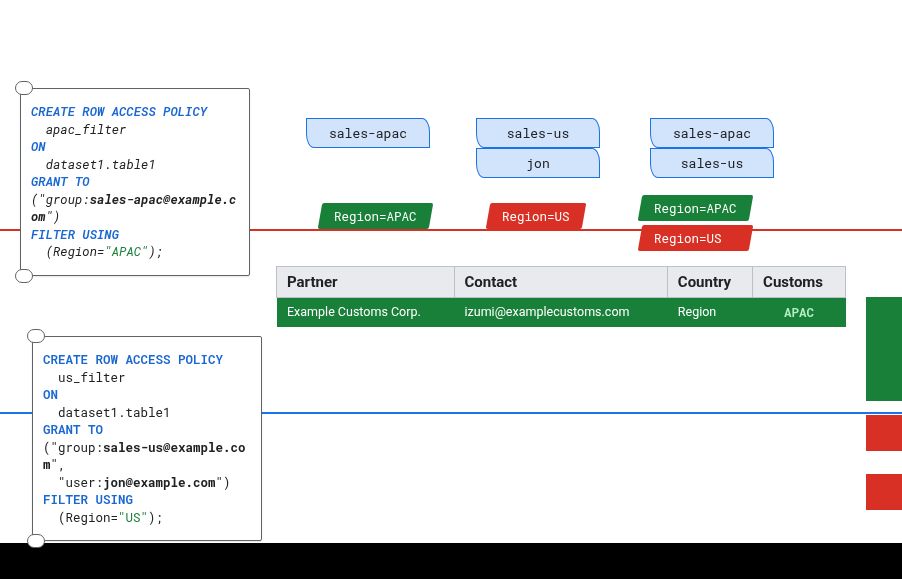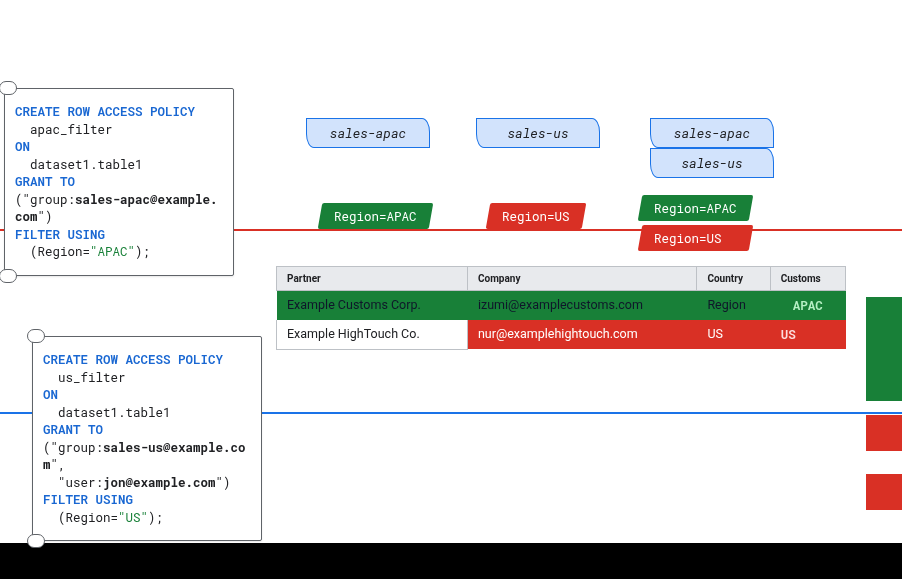--- a/index.html
+++ b/index.html
@@ -58,21 +58,20 @@
   .str { color: #188038; }
   .strong { font-weight: 700; color: #202124; }
 
   
   .flag-stack {
     position: absolute;
     z-index: 4;
     display: flex;
     flex-direction: column;
     gap: 0;
-    font-style: italic;
   }
   .flag {
     width: 124px;
     height: 30px;
     display: flex;
     align-items: center;
     justify-content: center;
     font-family: "Roboto Mono", monospace;
     font-size: 13px;
     color: #202124;
@@ -122,31 +121,31 @@
     border-collapse: collapse;
     z-index: 2;
     font-family: "Roboto", Arial, sans-serif;
   }
   .data-table th {
     background: #e8eaed;
     color: #202124;
     text-align: left;
     padding: 6px 10px;
     font-weight: 700;
-    font-size: 10px;
+    font-size: 15px;
     border: 1px solid #bdc1c6;
   }
   .data-table td {
     padding: 6px 10px;
     font-size: 12.5px;
     border: 1px solid rgba(0,0,0,0);
     vertical-align: top;
     line-height: 1.3;
   }
-  tr.row-green td { background: #188038; color: #0f172a; }
+  tr.row-green td { background: #188038; color: #ffffff; }
   tr.row-green td:last-child { color: #b7f0c5; font-weight: 600; text-align: center; }
   tr.row-red td { background: #d93025; color: #fff; }
   tr.row-red td:last-child { color: #fddede; font-weight: 600; }
   td.region-cell { font-family: "Roboto Mono", monospace; }
 
   
   td.white-cell {
     background: #fff !important;
     color: #202124 !important;
     border: 1px solid #bdc1c6 !important;
@@ -174,21 +173,21 @@
 </head>
 <body>
 
 <div class="bg-line bg-line-red" style="top:229px; width:902px;"></div>
 <div class="bg-line bg-line-blue" style="top:412px; width:902px;"></div>
 
 <div class="edge-strip edge-green" style="top:297px; height:104px;"></div>
 <div class="edge-strip edge-red" style="top:415px; height:36px;"></div>
 <div class="edge-strip edge-red" style="top:474px; height:36px;"></div>
 
-<div class="policy-card" style="left:4px; top:88px;">
+<div class="policy-card" style="left:20px; top:88px;font-style:italic;">
   <div class="scroll-curl top"></div>
   <div class="policy-body"><span class="kw">CREATE ROW ACCESS POLICY</span>
   <span>apac_filter</span>
 <span class="kw">ON</span>
   <span>dataset1.table1</span>
 <span class="kw">GRANT TO</span>
 <span>("group:</span><span class="strong">sales-apac@example.com</span><span>")</span>
 <span class="kw">FILTER USING</span>
 <span>  (Region=</span><span class="str">"APAC"</span><span>);</span></div>
   <div class="scroll-curl bottom"></div>
@@ -210,20 +209,23 @@
 
 <div class="flag-stack" style="left:306px; top:118px;">
   <div class="flag flag-wave">
       <span>sales-apac</span>
     </div>
 </div>
 <div class="flag-stack" style="left:476px; top:118px;">
   <div class="flag flag-wave">
       <span>sales-us</span>
     </div>
+  <div class="flag flag-wave">
+      <span>jon</span>
+    </div>
 </div>
 <div class="flag-stack" style="left:650px; top:118px;">
   <div class="flag flag-wave">
       <span>sales-apac</span>
     </div>
   <div class="flag flag-wave">
       <span>sales-us</span>
     </div>
 </div>
 
@@ -245,34 +247,28 @@
     <div class="filter-chip chip-red">
         <span>Region=US</span>
       </div>
   </div>
 </div>
 
 <table class="data-table">
   <thead>
     <tr>
       <th>Partner</th>
-      <th>Company</th>
+      <th>Contact</th>
       <th>Country</th>
       <th>Customs</th>
     </tr>
   </thead>
   <tbody id="tbody">
       <tr class="row-green">
         <td>Example Customs Corp.</td>
         <td>izumi@examplecustoms.com</td>
         <td>Region</td>
         <td class="region-cell">APAC</td>
       </tr>
-      <tr class="row-red">
-        <td class="white-cell">Example HighTouch Co.</td>
-        <td>nur@examplehightouch.com</td>
-        <td>US</td>
-        <td class="region-cell">US</td>
-      </tr>
     </tbody>
 </table>
 
 <div class="bottomband"></div>
 
 </body></html>

